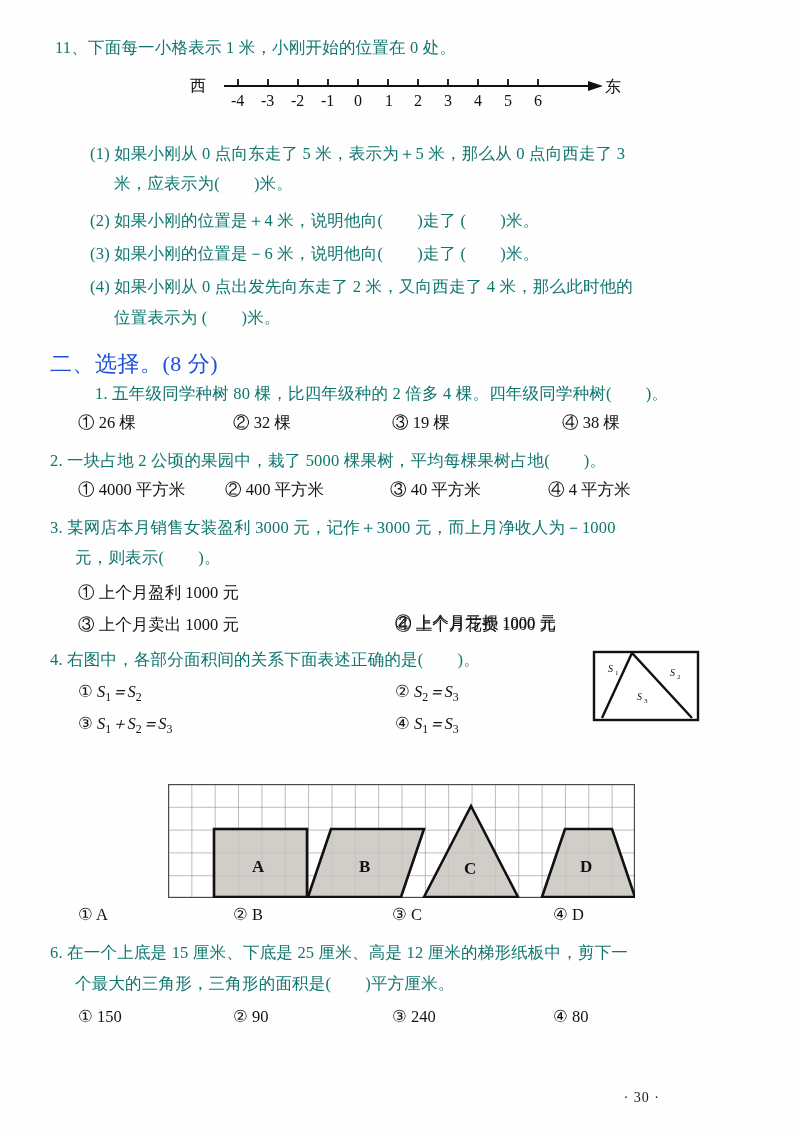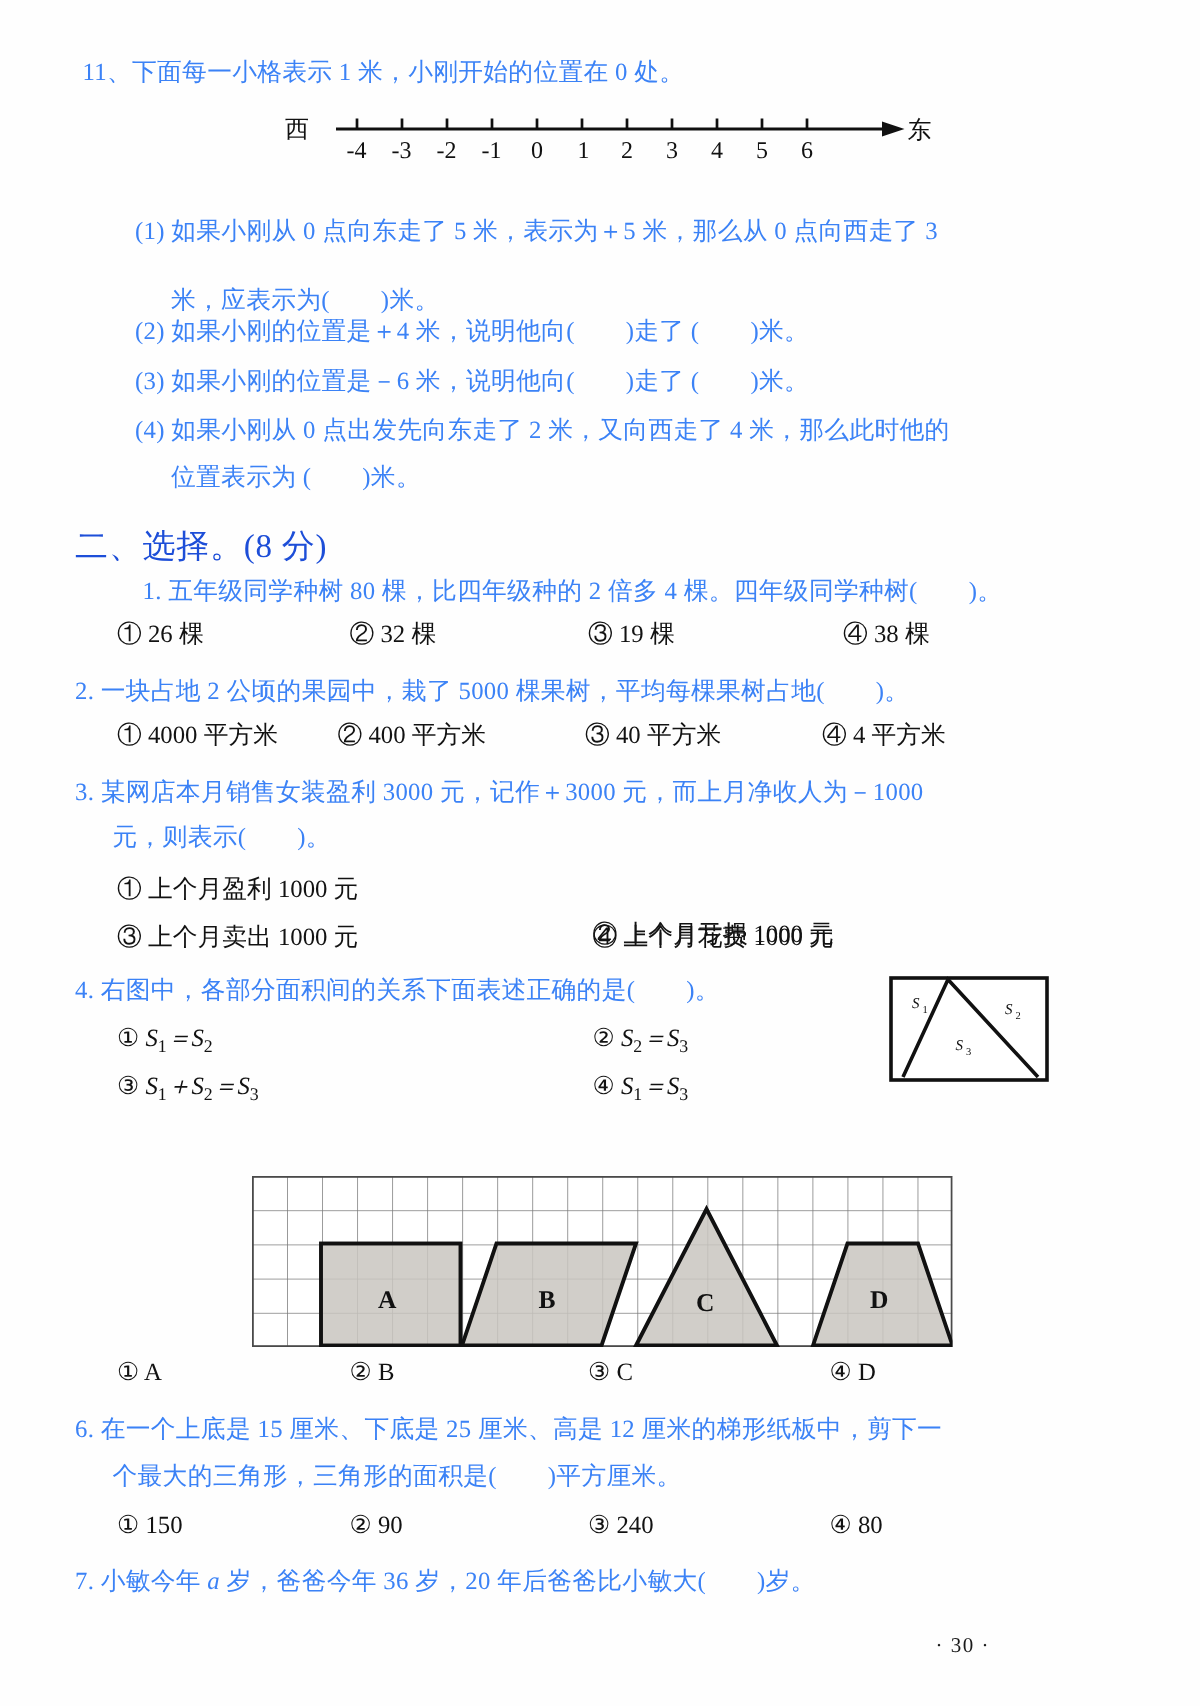--- a/index.html
+++ b/index.html
@@ -24,21 +24,21 @@
   }
 
   
   .q-line {
     position: absolute;
     font-size: 16.5px;
     line-height: 20px;
     letter-spacing: 0.2px;
     white-space: nowrap;
     font-family: "Liberation Serif", "DejaVu Serif", serif;
-    color: #3b82f6;
+    color: #0f766e;
   }
   .q-num { font-weight: 400; }
   .sec-head {
     position: absolute;
     font-size: 22px;
     font-weight: normal;
     letter-spacing: 0.5px;
     white-space: nowrap;
     color: #1d4ed8;
   }
@@ -139,21 +139,21 @@
     <div class="nl-label" style="left:254px; top:20px;">3</div>
     <div class="nl-label" style="left:284px; top:20px;">4</div>
     <div class="nl-label" style="left:314px; top:20px;">5</div>
     <div class="nl-label" style="left:344px; top:20px;">6</div>
   </div>
 
   <div class="q-line" style="left:90px; top:144px;">
     <span>(1)</span>
     <span>如果小刚从 0 点向东走了 5 米，表示为＋5 米，那么从 0 点向西走了 3</span>
   </div>
-  <div class="q-line" style="left:114px; top:174px;margin-top:16px;">
+  <div class="q-line" style="left:114px; top:174px;">
     <span>米，应表示为(</span><span class="blank"></span><span>)米。</span>
   </div>
 
   <div class="q-line" style="left:90px; top:211px;">
     <span>(2)</span>
     <span>如果小刚的位置是＋4 米，说明他向(</span><span class="blank"></span><span>)走了 (</span><span class="blank"></span><span>)米。</span>
   </div>
 
   <div class="q-line" style="left:90px; top:244px;">
     <span>(3)</span>
@@ -271,20 +271,16 @@
     <span>在一个上底是 15 厘米、下底是 25 厘米、高是 12 厘米的梯形纸板中，剪下一</span>
   </div>
   <div class="q-line" style="left:75px; top:974px;">
     <span>个最大的三角形，三角形的面积是(</span><span class="blank"></span><span>)平方厘米。</span>
   </div>
   <div class="opt" style="left:78px;  top:1007px;">① 150</div>
   <div class="opt" style="left:233px; top:1007px;">② 90</div>
   <div class="opt" style="left:392px; top:1007px;">③ 240</div>
   <div class="opt" style="left:553px; top:1007px;">④ 80</div>
 
-  <div class="q-line" style="left:50px; top:1044px;">
-    <span class="q-num">7.</span>
-    <span>小敏今年 </span><span class="ital">a</span><span> 岁，爸爸今年 36 岁，20 年后爸爸比小敏大(</span><span class="blank"></span><span>)岁。</span>
-  </div>
 
   <div id="footer">· 30 ·</div>
 
 </div>
 
 </body></html>

